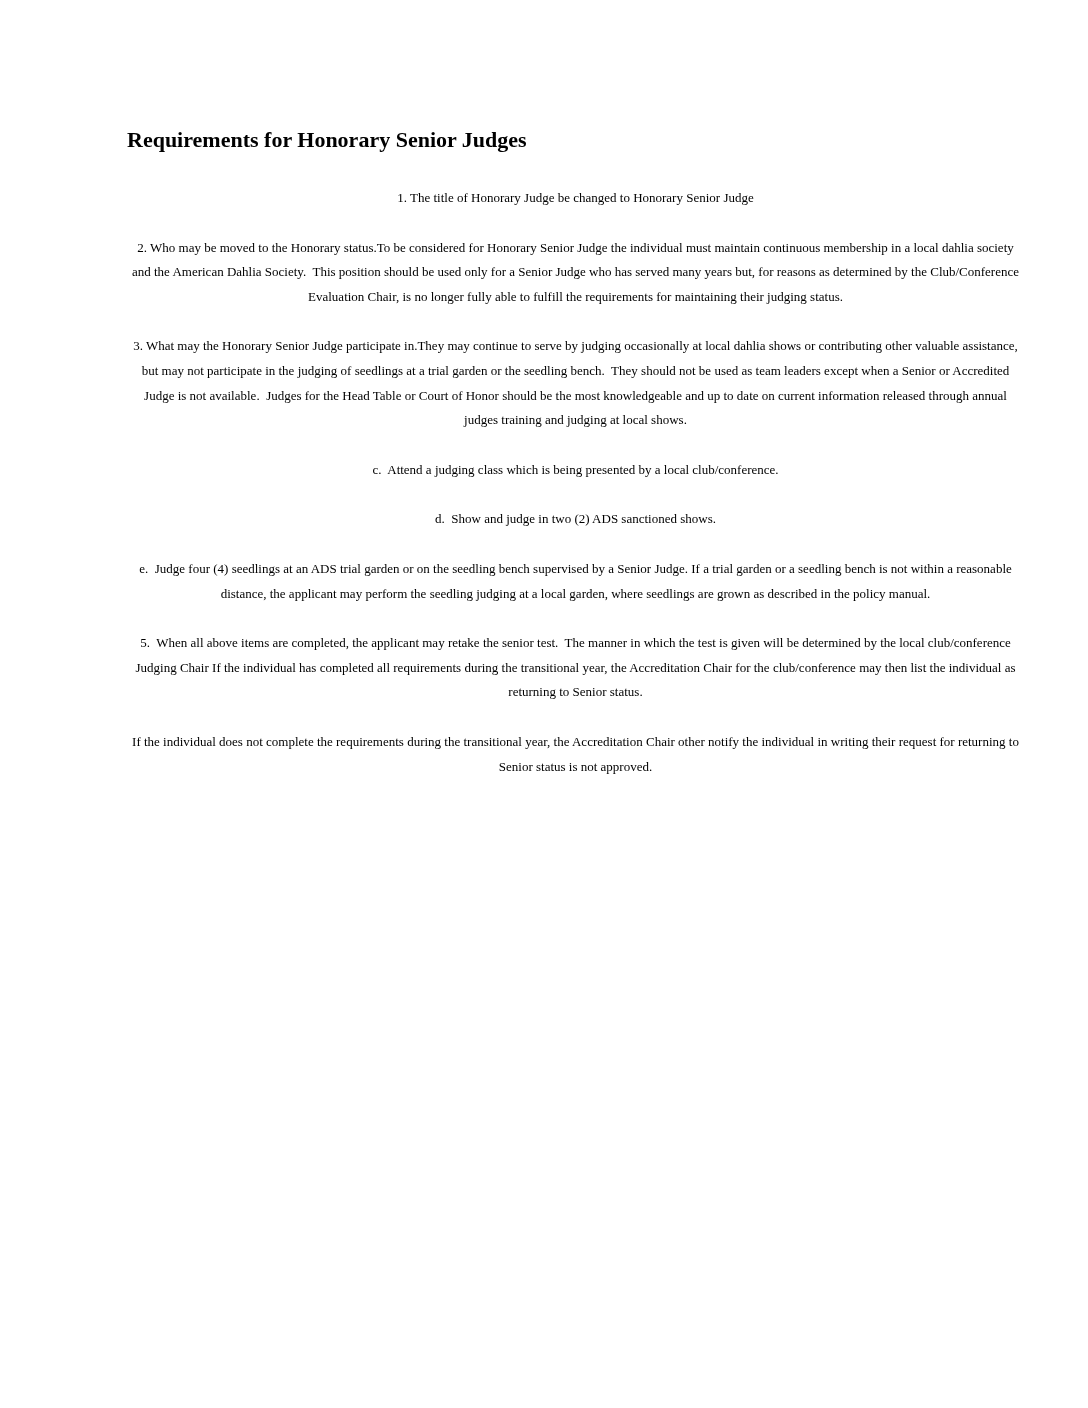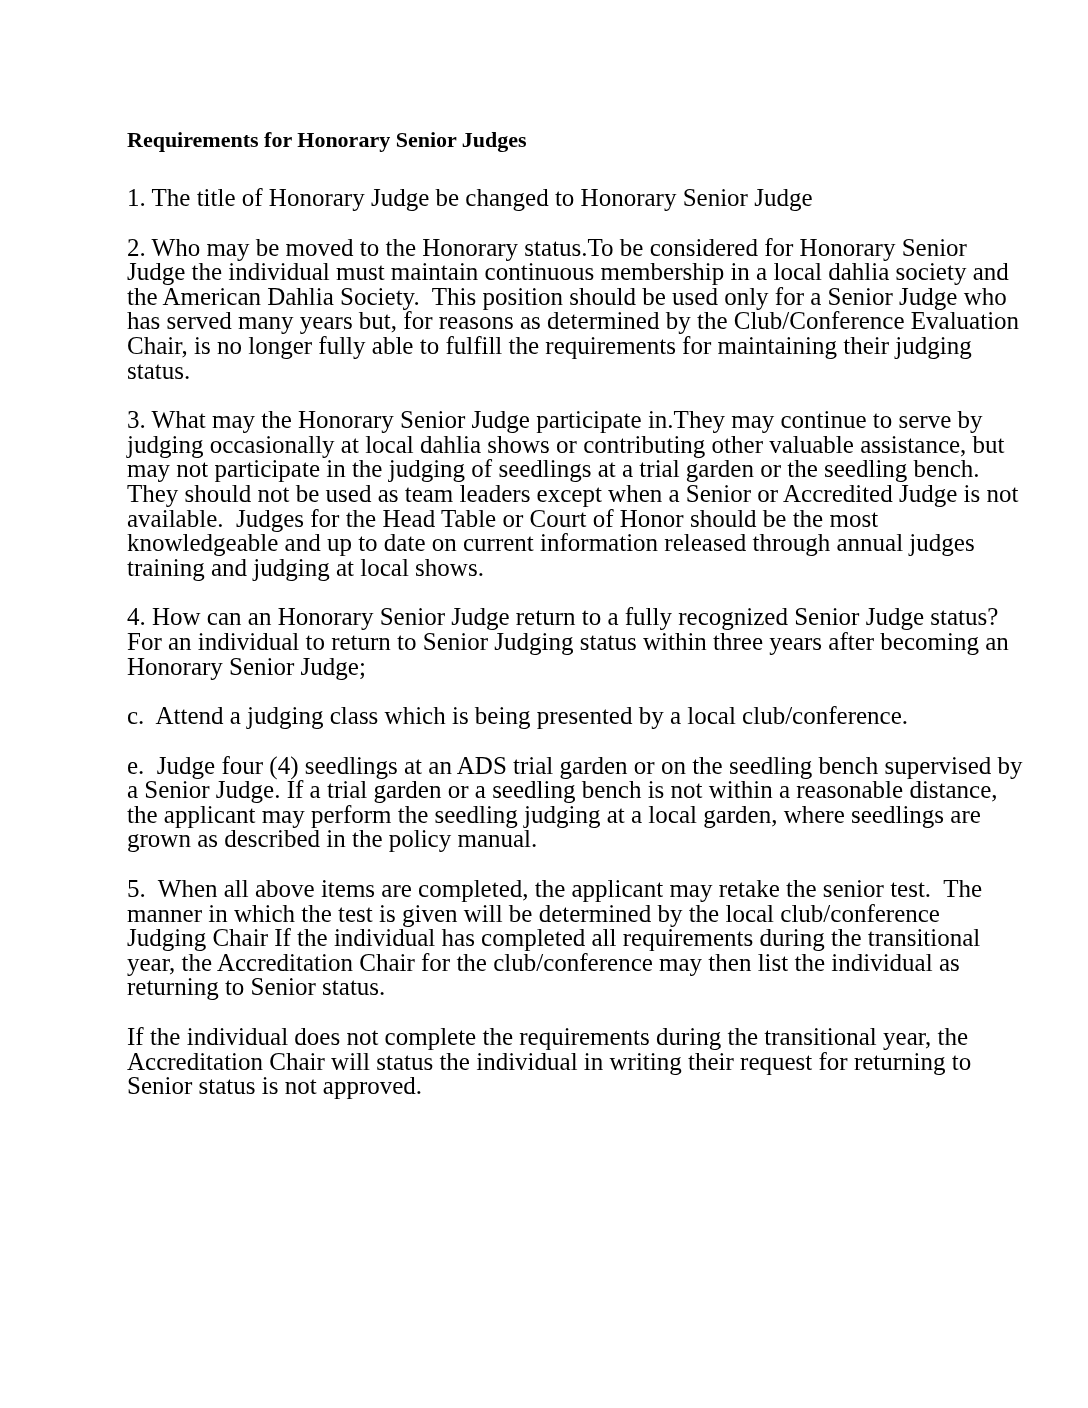--- a/index.html
+++ b/index.html
@@ -18,33 +18,34 @@
     overflow: hidden;
   }
   .doc-title {
     font-size: 22px;
     line-height: 27px;
     font-weight: 700;
     margin: 0 0 33px 0;
     white-space: pre-wrap;
   }
   .para {
-    font-size: 25px;
+    font-size: 13px;
     line-height: 24.6px;
     font-weight: 400;
     margin: 0 0 25px 0;
     white-space: pre-wrap;
+    text-align: center;
   }
 </style>
 </head>
 <body>
 
 <div class="page">
   <h1 class="doc-title">Requirements for Honorary Senior Judges</h1>
   <p class="para">1. The title of Honorary Judge be changed to Honorary Senior Judge</p>
   <p class="para">2. Who may be moved to the Honorary status.To be considered for Honorary Senior Judge the individual must maintain continuous membership in a local dahlia society and the American Dahlia Society.  This position should be used only for a Senior Judge who has served many years but, for reasons as determined by the Club/Conference Evaluation Chair, is no longer fully able to fulfill the requirements for maintaining their judging status.</p>
   <p class="para">3. What may the Honorary Senior Judge participate in.They may continue to serve by judging occasionally at local dahlia shows or contributing other valuable assistance, but may not participate in the judging of seedlings at a trial garden or the seedling bench.  They should not be used as team leaders except when a Senior or Accredited Judge is not available.  Judges for the Head Table or Court of Honor should be the most knowledgeable and up to date on current information released through annual judges training and judging at local shows.</p>
-  <p class="para">4. How can an Honorary Senior Judge return to a fully recognized Senior Judge status? For an individual to return to Senior Judging status within three years after becoming an Honorary Senior Judge;</p>
   <p class="para">c.  Attend a judging class which is being presented by a local club/conference.</p>
+  <p class="para">d.  Show and judge in two (2) ADS sanctioned shows.</p>
   <p class="para">e.  Judge four (4) seedlings at an ADS trial garden or on the seedling bench supervised by a Senior Judge. If a trial garden or a seedling bench is not within a reasonable distance, the applicant may perform the seedling judging at a local garden, where seedlings are grown as described in the policy manual.</p>
   <p class="para">5.  When all above items are completed, the applicant may retake the senior test.  The manner in which the test is given will be determined by the local club/conference Judging Chair If the individual has completed all requirements during the transitional year, the Accreditation Chair for the club/conference may then list the individual as returning to Senior status.</p>
-  <p class="para">If the individual does not complete the requirements during the transitional year, the Accreditation Chair will status the individual in writing their request for returning to Senior status is not approved.</p>
+  <p class="para">If the individual does not complete the requirements during the transitional year, the Accreditation Chair other notify the individual in writing their request for returning to Senior status is not approved.</p>
 </div>
 
 </body></html>

